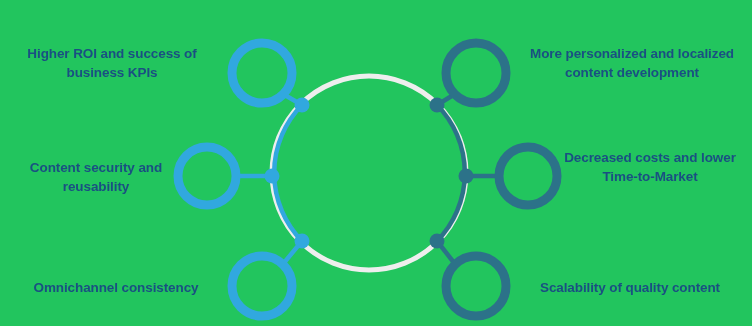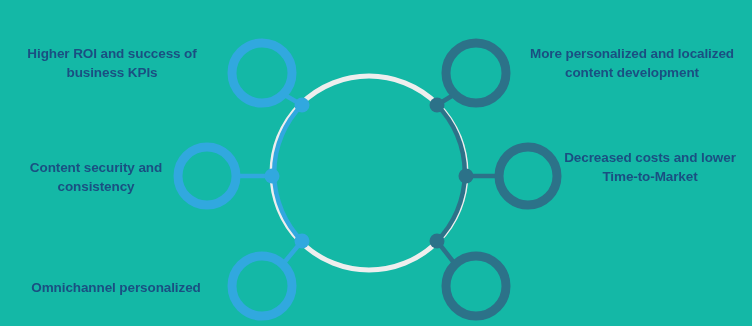--- a/index.html
+++ b/index.html
@@ -8,21 +8,21 @@
     padding: 0;
     background: #ffffff;
   }
   body {
     font-family: "Liberation Sans", sans-serif;
   }
   #diagram-root {
     position: relative;
     width: 752px;
     height: 326px;
-    background: #14b8a6;
+    background: #22c55e;
     overflow: hidden;
   }
   #diagram-svg {
     position: absolute;
     top: 0;
     left: 0;
     width: 752px;
     height: 326px;
     display: block;
   }
@@ -103,22 +103,23 @@
     <circle cx="302" cy="105" r="7.5" fill="#31a8df"></circle>
     <circle cx="272" cy="176" r="7.5" fill="#31a8df"></circle>
     <circle cx="302" cy="241" r="7.5" fill="#31a8df"></circle>
     <circle cx="437" cy="105" r="7.5" fill="#2c7289"></circle>
     <circle cx="466" cy="176" r="7.5" fill="#2c7289"></circle>
     <circle cx="437" cy="241" r="7.5" fill="#2c7289"></circle>
   </svg>
 
   <div class="node-label label-left" id="label-higher-roi">Higher ROI and success of business KPIs</div>
 
-  <div class="node-label label-left" id="label-content-security">Content security and consistency</div>
+  <div class="node-label label-left" id="label-content-security">Content security and reusability</div>
 
-  <div class="node-label label-left" id="label-omnichannel">Omnichannel personalized</div>
+  <div class="node-label label-left" id="label-omnichannel">Omnichannel consistency</div>
 
   <div class="node-label label-right" id="label-decreased-costs">Decreased costs and lower Time-to-Market</div>
 
   <div class="node-label label-right" id="label-personalized">More personalized and localized content development</div>
 
+  <div class="node-label label-right" id="label-scalability">Scalability of quality content</div>
 
 </div>
 
 </body></html>

